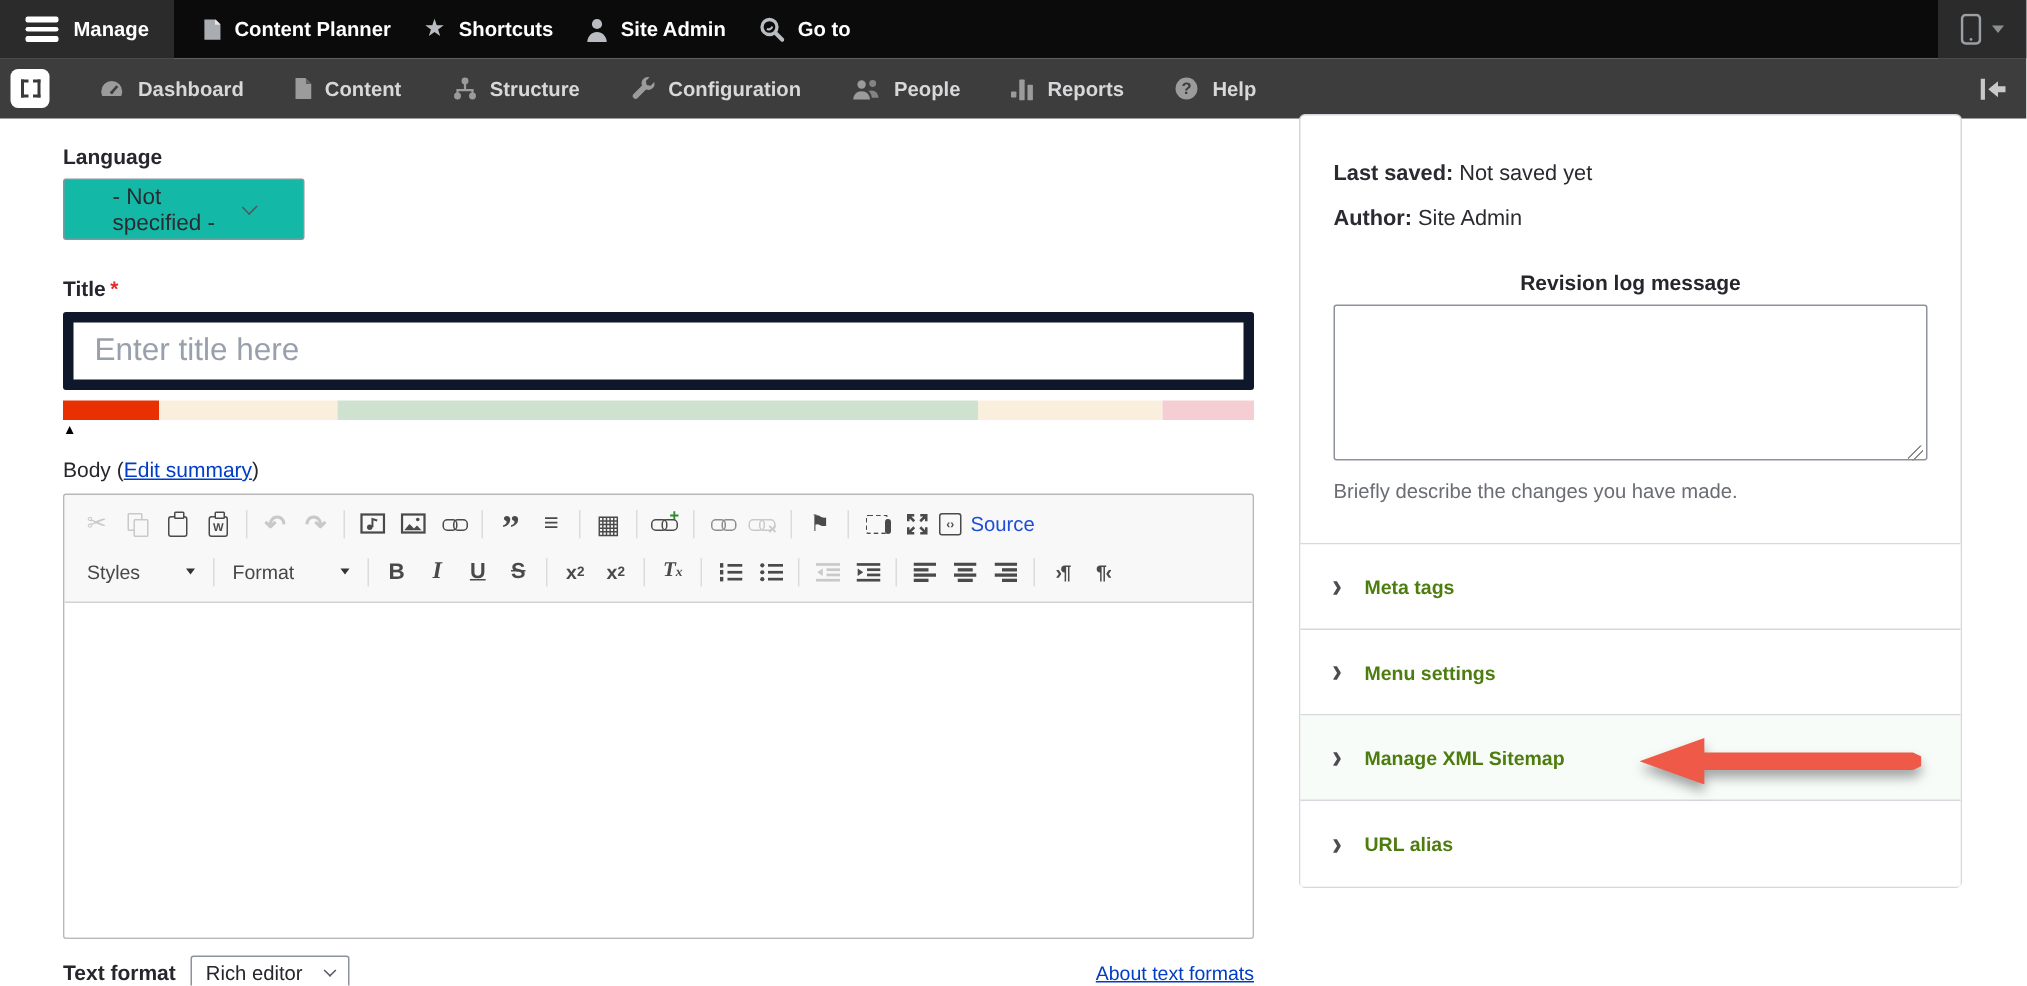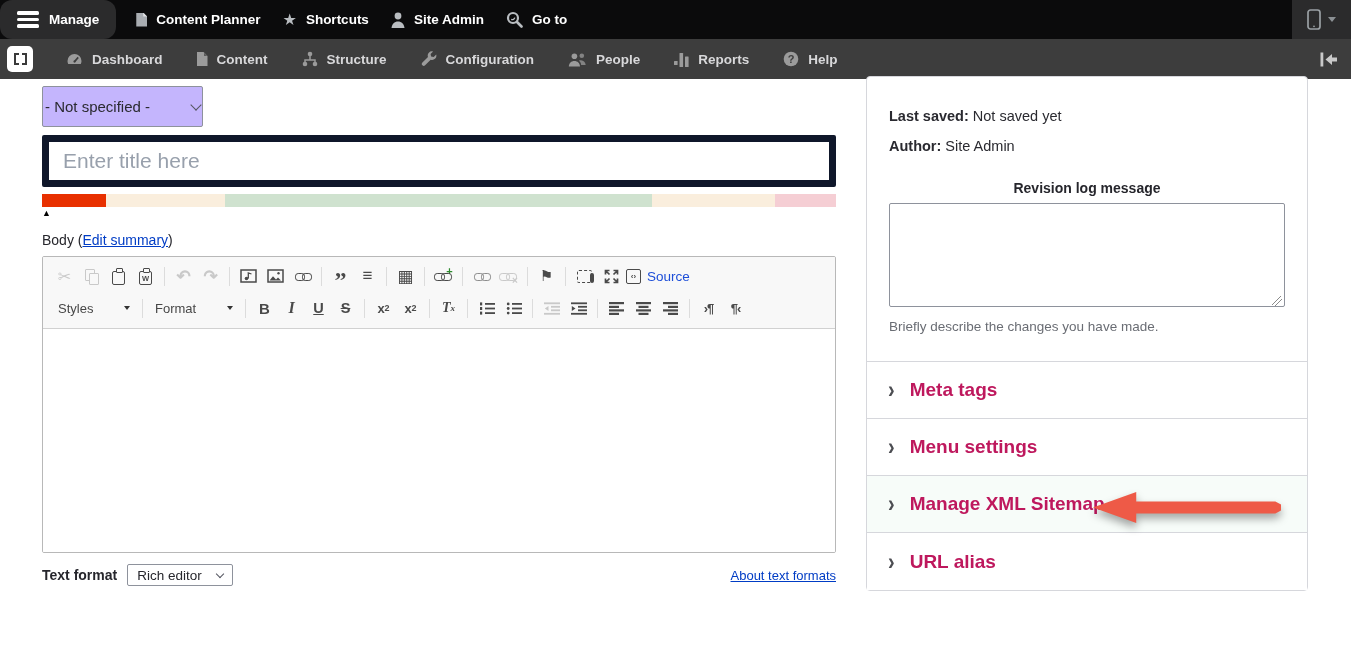--- a/index.html
+++ b/index.html
@@ -5,21 +5,21 @@
   * { margin:0; padding:0; box-sizing:border-box; }
   html,body { width:1351px; height:657px; }
   body {
     position:relative; background:#ffffff; overflow:hidden;
     font-family:"Liberation Sans", sans-serif; color:#26262c;
   }
 
   
   .topbar { position:absolute; top:0; left:0; width:1351px; height:39px;
     background:#0b0b0c; display:flex; align-items:stretch; }
-  .tb-tile { background:#2b2b2c; display:flex; align-items:center; gap:10px; padding:0 17px;border-radius:12px; }
+  .tb-tile { background:#2b2b2c; display:flex; align-items:center; gap:10px; padding:0 17px; }
   .hamburger { display:flex; flex-direction:column; gap:3px; width:22px; }
   .hamburger i { display:block; height:3.5px; background:#fff; border-radius:1.5px; }
   .tb-label { color:#fff; font-weight:bold; font-size:13.5px; }
   .tb-items { display:flex; align-items:stretch; margin-left:9px; }
   .tb-item { display:flex; align-items:center; gap:9px; padding:0 11px; cursor:pointer; }
   .tb-icon { color:#b9bdc1; display:flex; align-items:center; }
   .tb-star { font-size:16px; line-height:1; color:#b9bdc1; }
   .doc-icon { position:relative; width:11px; height:14px; background:#a9adb2;
     clip-path:polygon(0 0, 64% 0, 100% 28%, 100% 100%, 0 100%); }
   .doc-icon i { position:absolute; top:0; right:0; width:4px; height:4px; background:#e3e4e6;
@@ -42,22 +42,22 @@
   .ab-item .ico { color:#9b9b9b; display:flex; align-items:center; }
   .ab-label { color:#d8d8da; font-size:13.5px; font-weight:600; }
   .collapse-btn { margin-left:auto; margin-right:13px; color:#c9c9c9; cursor:pointer;
     display:flex; align-items:center; }
 
   
   .leftcol { position:absolute; left:42px; top:79px; width:794px; }
   .field-label { font-weight:bold; font-size:14px; color:#26262c; }
   .mt-lang { margin-top:17px; }
   .select-box { margin-top:7px; width:161px; height:41px; border:1px solid #8e929c;
-    border-radius:2px; background:#c4b5fd; display:flex; align-items:center;
-    justify-content:space-between; padding:0 2px; font-size:15px; color:#2a2a30; cursor:pointer; }
+    border-radius:2px; background:#14b8a6; display:flex; align-items:center;
+    justify-content:space-between; padding:0 32px; font-size:15px; color:#2a2a30; cursor:pointer; }
   .chev { width:8px; height:8px; border-right:1.8px solid #545560; border-bottom:1.8px solid #545560;
     transform:rotate(45deg); margin-top:-4px; }
   .title-label { margin-top:24px; }
   .req { color:#e02c2c; margin-left:3px; }
   .title-input { margin-top:8px; width:100%; height:52px; border:7px solid #0f172a;
     border-radius:2px; font-size:21px; padding:0 14px; color:#26262c;
     font-family:"Liberation Sans", sans-serif; }
   .title-input::placeholder { color:#98a0ac; }
   .segbar { margin-top:7px; height:13px; display:flex; width:100%; }
   .seg-1 { width:8.0%;  background:#e83000; }
@@ -145,21 +145,21 @@
     resize:none; font-family:"Liberation Sans", sans-serif; font-size:14px; padding:8px; }
   .resize-grip { position:absolute; right:3px; bottom:5px; width:10px; height:10px; pointer-events:none;
     background:linear-gradient(135deg, transparent 0 40%, #8a8a8a 40% 48%, transparent 48% 62%, #8a8a8a 62% 70%, transparent 70%); }
   .sb-help { margin-top:8px; color:#6a6d74; font-size:13.5px; }
   .sb-acc { height:57px; display:flex; align-items:center; padding:0 21px;
     border-bottom:1px solid #d6d7dc; cursor:pointer; background:#fff; }
   .sb-acc:last-child { border-bottom:none; }
   .sb-acc.highlight { background:#f7fcf9; }
   .acc-chev { font-size:20px; font-weight:bold; color:#4c4d52; margin-right:15px; line-height:1;
     transform:scaleY(1.15); }
-  .acc-title { font-weight:bold; font-size:19px; color:#be185d; }
+  .acc-title { font-weight:bold; font-size:13px; color:#4d7c0f; }
 
   
   .anno-arrow { position:absolute; left:1093px; top:492px; width:188px; height:31px;
     filter:drop-shadow(0 5px 4px rgba(0,0,0,0.35)); }
   .anno-arrow i { display:block; width:100%; height:100%; background:#ee5a47;
     clip-path:polygon(0 50%, 23% 0, 23% 31%, 97% 31%, 100% 40%, 100% 60%, 97% 69%, 23% 69%, 23% 100%); }
 
   svg { display:block; }
 </style>
 </head>
@@ -295,25 +295,29 @@
   <div class="collapse-btn">
     <svg width="19" height="15" viewBox="0 0 19 15" fill="#c9c9c9">
         <rect x="1.5" y="0.5" width="2.8" height="14"></rect>
         <path d="M6.5 7.5l6.5-5.4v3.4h5v4h-5v3.4z"></path>
       </svg>
   </div>
 </nav>
 
 <main class="leftcol">
 
+  <div class="field-label mt-lang">Language</div>
   <div class="select-box">
     <span>- Not specified -</span>
     <span class="chev"></span>
   </div>
 
+  <div class="field-label title-label">
+    <span>Title</span><span class="req">*</span>
+  </div>
   <input class="title-input" type="text" placeholder="Enter title here" style="">
 
   <div class="segbar">
     <span class="seg-1"></span>
     <span class="seg-2"></span>
     <span class="seg-3"></span>
     <span class="seg-4"></span>
     <span class="seg-5"></span>
   </div>
   <div class="seg-marker">▲</div>

